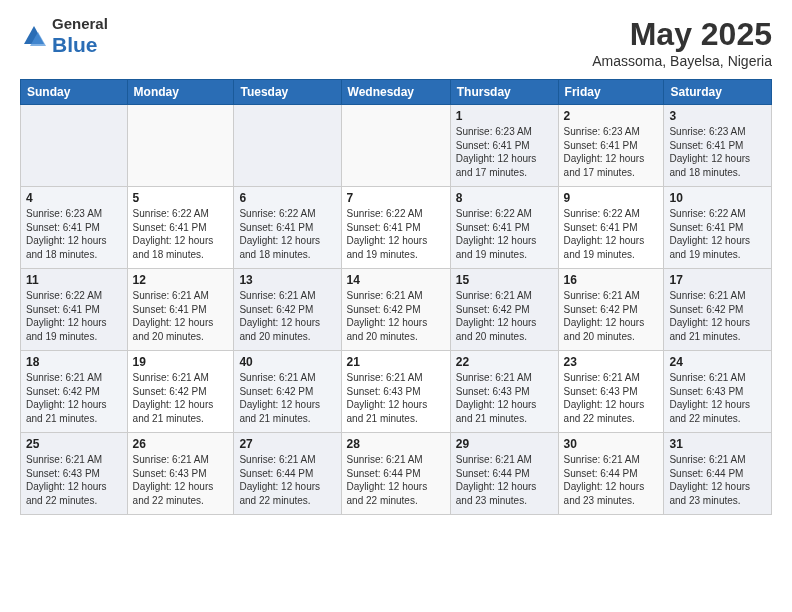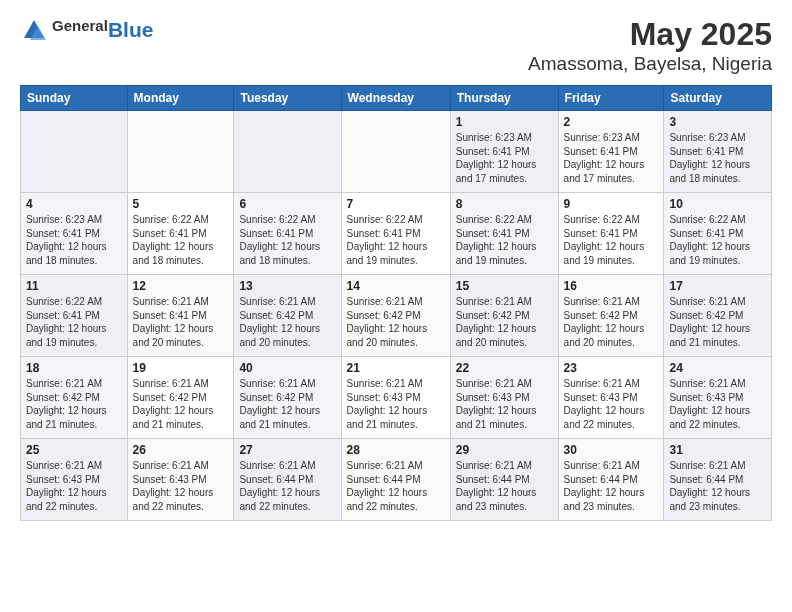--- a/index.html
+++ b/index.html
@@ -21,21 +21,21 @@
       align-items: flex-start;
       margin-bottom: 10px;
     }
     .logo {
       display: flex;
       align-items: center;
       gap: 4px;
     }
     .logo-text {
       display: flex;
-      flex-direction: row;
+      flex-direction: column;
       line-height: 1.1;
     }
     .logo-general {
       font-size: 15px;
       font-weight: bold;
       color: #333;
     }
     .logo-blue {
       font-size: 21px;
       font-weight: bold;
@@ -48,21 +48,21 @@
     .title-block {
       text-align: right;
       margin-left: 20px;
     }
     .main-title {
       font-size: 32px;
       font-weight: bold;
       color: #333;
     }
     .subtitle {
-      font-size: 19px;
+      font-size: 14px;
       color: #333;
     }
     .calendar {
       width: 100%;
       border-collapse: collapse;
       font-size: 10.5px;
     }
     .calendar thead tr th {
       background: #2a6db5;
       color: #fff;

